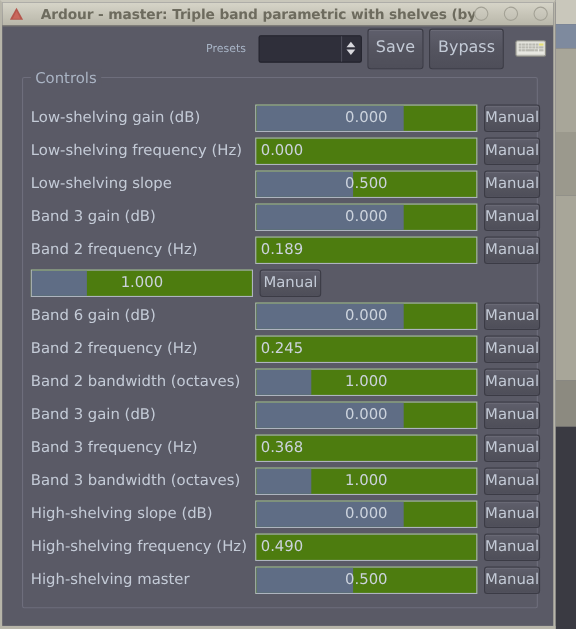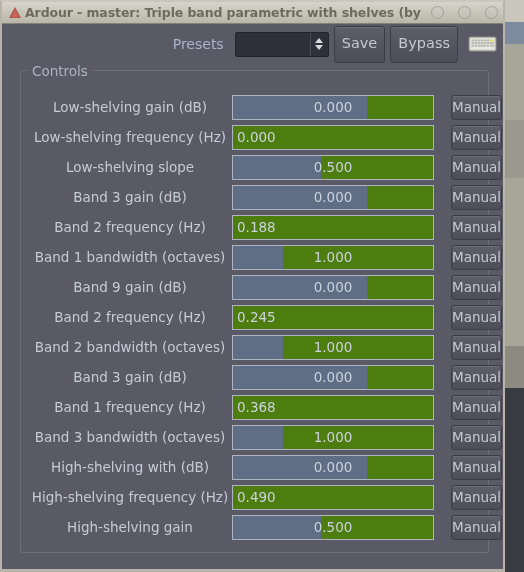--- a/index.html
+++ b/index.html
@@ -73,20 +73,21 @@
   }
   .tb-logo svg { display: block; }
   .tb-title {
     font-size: 12.5px;
     font-weight: bold;
     color: #6d6b5e;
     white-space: nowrap;
     overflow: hidden;
     letter-spacing: -0.1px;
     flex: 1 1 auto;
+    margin-left: 12px;
   }
   .tb-buttons {
     position: absolute;
     right: 5px; top: 4px;
     display: flex;
     gap: 14px;
   }
   .tb-btn {
     width: 13px; height: 13px;
     border-radius: 50%;
@@ -99,21 +100,21 @@
   .toolbar {
     height: 40px;
     display: flex;
     align-items: center;
     justify-content: flex-end;
     padding-right: 6px;
     box-sizing: border-box;
     gap: 5px;
   }
   .presets-label {
-    font-size: 14px;
+    font-size: 10px;
     color: #a8b4c6;
     margin-right: 6px;
   }
   .presets-combo {
     width: 94px;
     height: 25px;
     background: #2f2f3a;
     border: 1px solid #23232c;
     border-radius: 2px;
     display: flex;
@@ -193,21 +194,20 @@
     height: 30px;
     display: flex;
     align-items: center;
   }
   .row-label {
     width: 204px;
     flex: 0 0 204px;
     font-size: 13.5px;
     color: #c4cbd7;
     white-space: nowrap;
-    text-align: center;
   }
   .bar {
     position: relative;
     width: 202px;
     flex: 0 0 202px;
     height: 25px;
     background: #4d7c0f;
     border: 1px solid #aeb4bf;
     box-sizing: border-box;
     overflow: hidden;
@@ -222,21 +222,21 @@
     position: absolute;
     left: 0; right: 0; top: 0; bottom: 0;
     display: flex;
     align-items: center;
     font-size: 13.5px;
     color: #ccd3dd;
   }
   .bar.align-left  .val { justify-content: flex-start; padding-left: 4px; }
   .bar.align-mid   .val { justify-content: center; }
   .manual {
-    margin-left: 17px;
+    margin-left: 6px;
     width: 56px;
     height: 25px;
     background: linear-gradient(to bottom, #5f5f6c 0%, #55555f 52%, #4e4e59 100%);
     border: 1px solid #3b3b45;
     border-radius: 3px;
     color: #c3cad6;
     font-size: 13.5px;
     line-height: 23px;
     text-align: center;
     box-shadow: inset 0 1px 0 rgba(255,255,255,0.09);
@@ -350,34 +350,33 @@
         <div class="bar align-mid">
           <div class="fill" style="width: 67%;"></div>
           <div class="val">0.000</div>
         </div>
         <div class="manual">Manual</div>
       </div>
       <div class="row">
         <div class="row-label">Band 2 frequency (Hz)</div>
         <div class="bar align-left">
           <div class="fill" style="width: 0%;"></div>
-          <div class="val">0.188</div>
-        </div>
-        <div class="manual">Manual</div>
-      </div>
-      <div class="row">
-        <div class="row-label">Band 1 bandwidth (octaves)</div>
+          <div class="val">0.189</div>
+        </div>
+        <div class="manual">Manual</div>
+      </div>
+      <div class="row">
         <div class="bar align-mid">
           <div class="fill" style="width: 25%;"></div>
           <div class="val">1.000</div>
         </div>
         <div class="manual">Manual</div>
       </div>
       <div class="row">
-        <div class="row-label">Band 9 gain (dB)</div>
+        <div class="row-label">Band 6 gain (dB)</div>
         <div class="bar align-mid">
           <div class="fill" style="width: 67%;"></div>
           <div class="val">0.000</div>
         </div>
         <div class="manual">Manual</div>
       </div>
       <div class="row">
         <div class="row-label">Band 2 frequency (Hz)</div>
         <div class="bar align-left">
           <div class="fill" style="width: 0%;"></div>
@@ -395,53 +394,53 @@
       </div>
       <div class="row">
         <div class="row-label">Band 3 gain (dB)</div>
         <div class="bar align-mid">
           <div class="fill" style="width: 67%;"></div>
           <div class="val">0.000</div>
         </div>
         <div class="manual">Manual</div>
       </div>
       <div class="row">
-        <div class="row-label">Band 1 frequency (Hz)</div>
+        <div class="row-label">Band 3 frequency (Hz)</div>
         <div class="bar align-left">
           <div class="fill" style="width: 0%;"></div>
           <div class="val">0.368</div>
         </div>
         <div class="manual">Manual</div>
       </div>
       <div class="row">
         <div class="row-label">Band 3 bandwidth (octaves)</div>
         <div class="bar align-mid">
           <div class="fill" style="width: 25%;"></div>
           <div class="val">1.000</div>
         </div>
         <div class="manual">Manual</div>
       </div>
       <div class="row">
-        <div class="row-label">High-shelving with (dB)</div>
+        <div class="row-label">High-shelving slope (dB)</div>
         <div class="bar align-mid">
           <div class="fill" style="width: 67%;"></div>
           <div class="val">0.000</div>
         </div>
         <div class="manual">Manual</div>
       </div>
       <div class="row">
         <div class="row-label">High-shelving frequency (Hz)</div>
         <div class="bar align-left">
           <div class="fill" style="width: 0%;"></div>
           <div class="val">0.490</div>
         </div>
         <div class="manual">Manual</div>
       </div>
       <div class="row">
-        <div class="row-label">High-shelving gain</div>
+        <div class="row-label">High-shelving master</div>
         <div class="bar align-mid">
           <div class="fill" style="width: 44%;"></div>
           <div class="val">0.500</div>
         </div>
         <div class="manual">Manual</div>
       </div>
     </div>
 
 </div>
 

